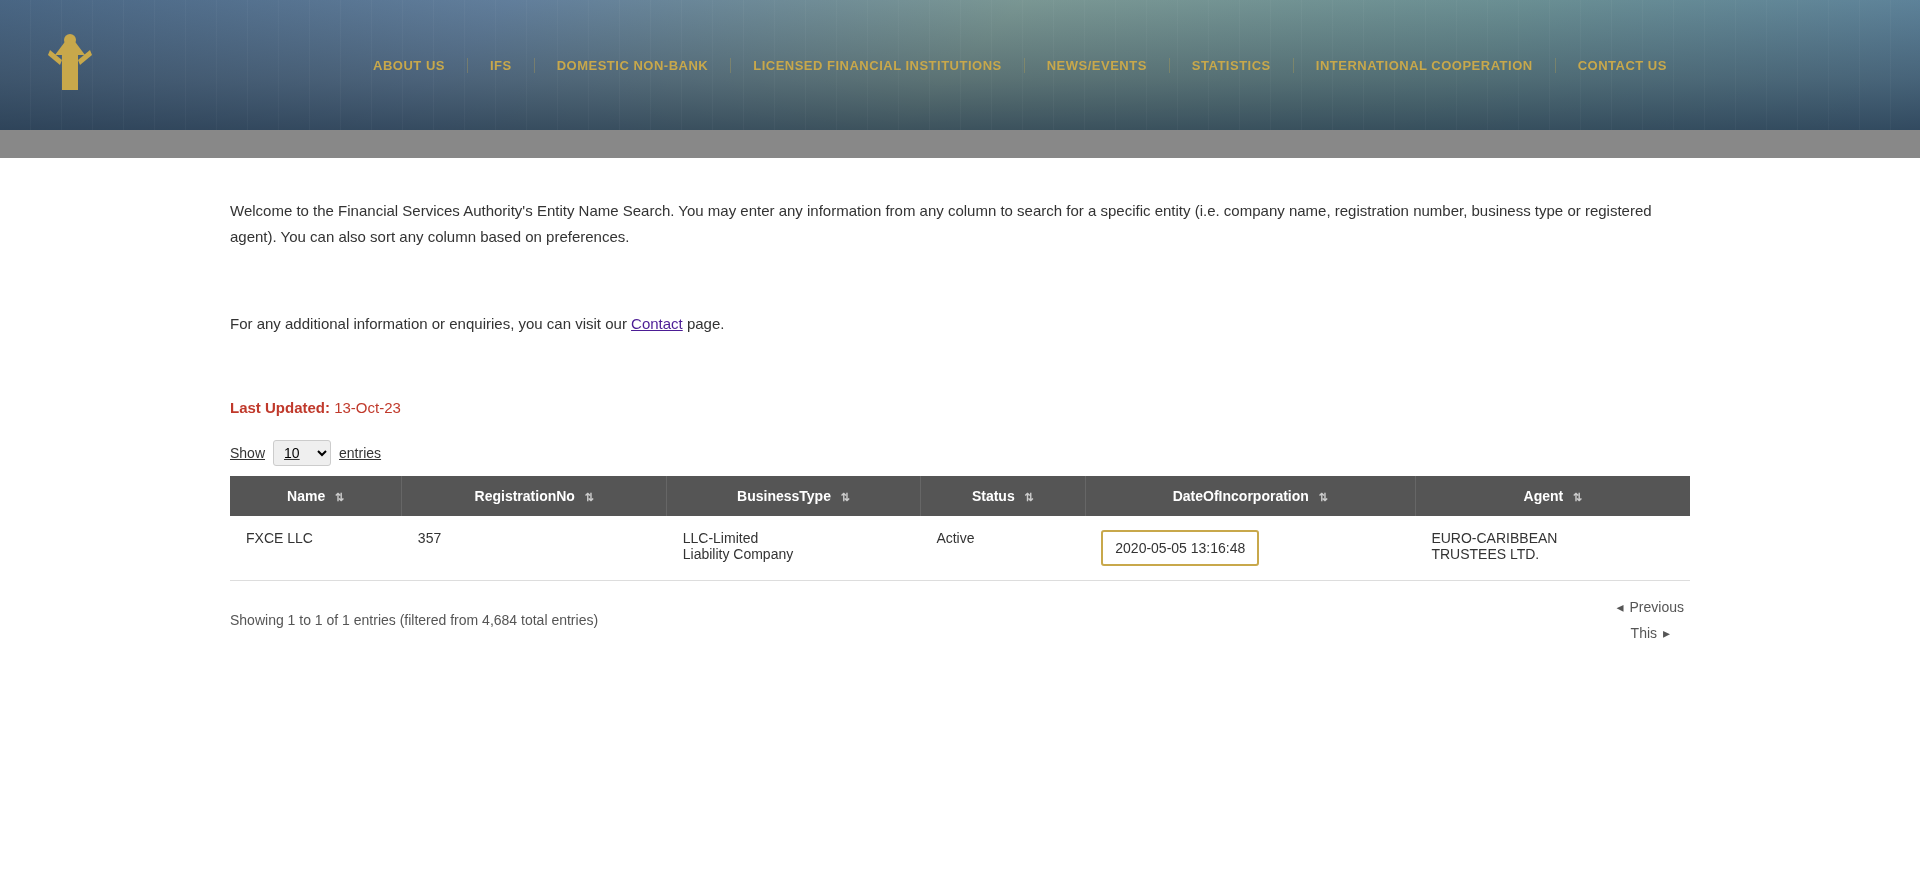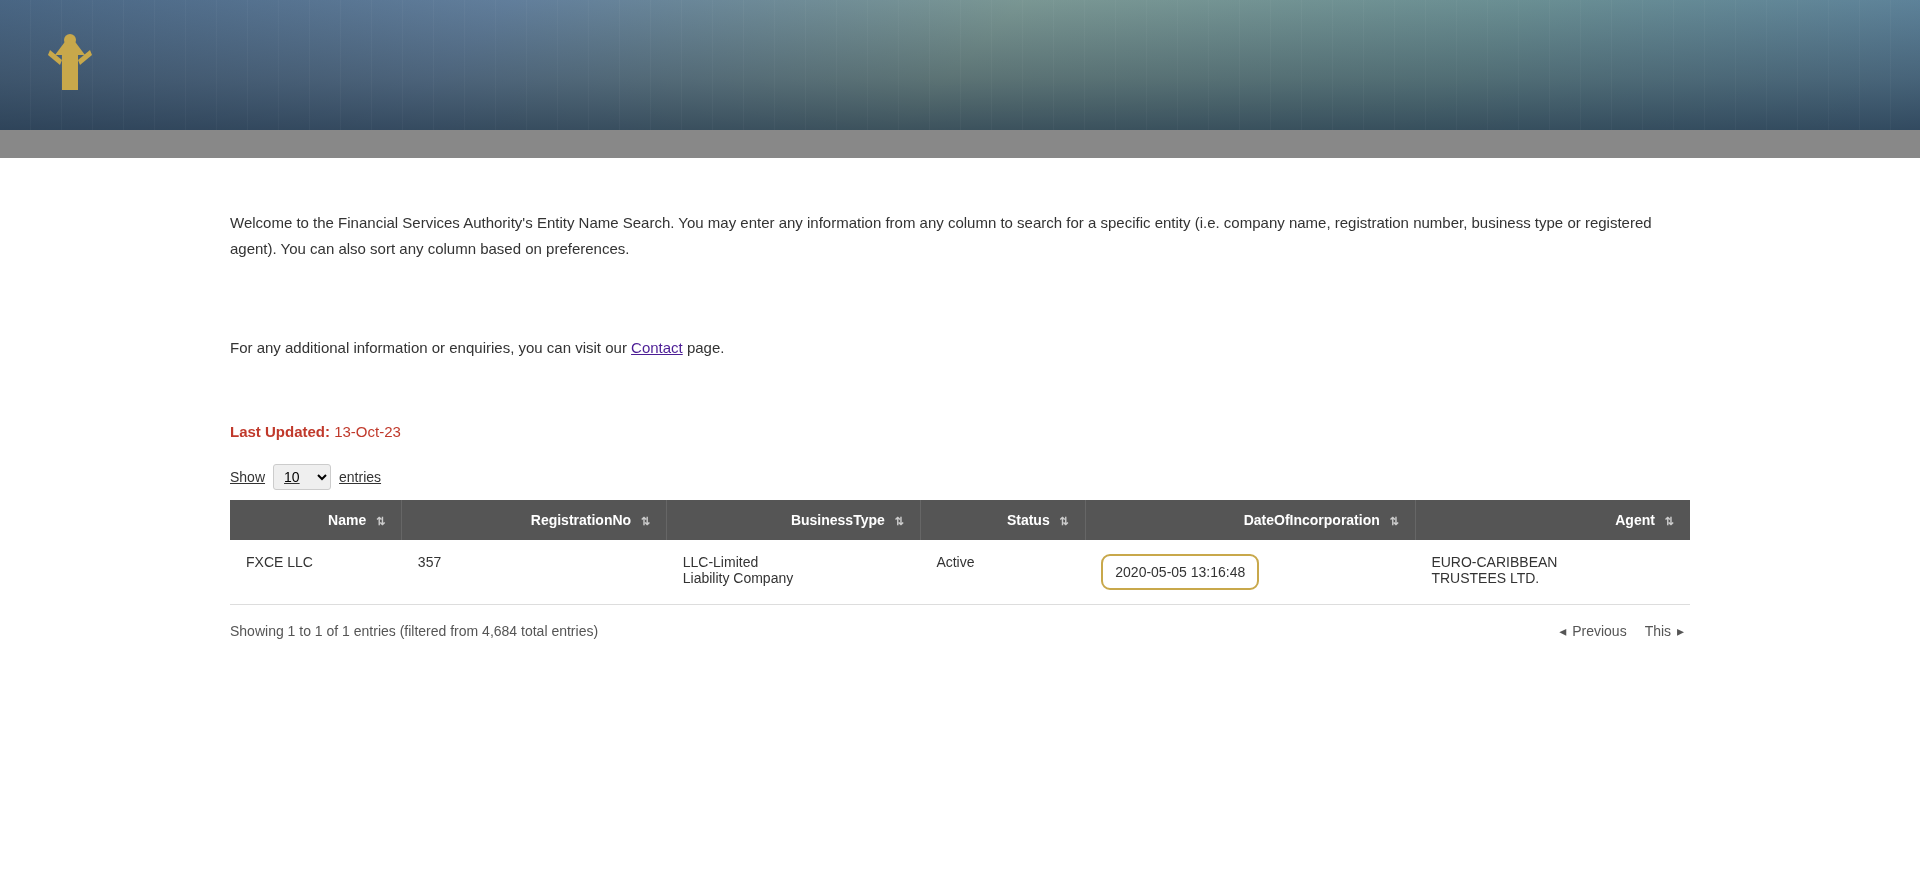--- a/index.html
+++ b/index.html
@@ -73,21 +73,20 @@
 
     
     .main-content {
       padding: 40px 230px 60px 230px;
     }
     .intro-text {
       font-size: 15px;
       line-height: 1.7;
       color: #333;
       margin-bottom: 30px;
-      margin-top: 12px;
     }
     .updated-text {
       font-size: 15px;
       margin-bottom: 10px;
     }
     .updated-text .label { color: #c0392b; font-weight: 600; }
     .updated-text .date { color: #c0392b; }
 
     
     .table-controls {
@@ -128,21 +127,21 @@
       width: 100%;
       border-collapse: collapse;
       font-size: 14px;
     }
     .data-table thead tr {
       background: #555;
       color: #fff;
     }
     .data-table thead th {
       padding: 12px 16px;
-      text-align: right;
+      text-align: center;
       font-weight: 600;
       font-size: 14px;
       cursor: pointer;
       white-space: nowrap;
       border-right: 1px solid #666;
       user-select: none;
     }
     .data-table thead th:last-child { border-right: none; }
     .sort-arrows {
       display: inline-block;
@@ -153,38 +152,39 @@
     .data-table tbody tr {
       border-bottom: 1px solid #ddd;
     }
     .data-table tbody td {
       padding: 14px 16px;
       vertical-align: top;
       color: #333;
     }
     .date-cell-highlighted {
       border: 2px solid #c8a84b;
-      border-radius: 9px;
+      border-radius: 3px;
       padding: 8px 12px;
       display: inline-block;
     }
 
     
     .table-footer {
       display: flex;
       align-items: center;
       justify-content: space-between;
       margin-top: 16px;
       font-size: 14px;
       color: #555;
     }
     .pagination {
       display: flex;
       gap: 6px;
       align-items: center;
+      flex-direction: column;
     }
     .pagination a {
       color: #555;
       text-decoration: none;
       font-size: 14px;
       padding: 2px 6px;
     }
     .pagination .prev-arrow { margin-right: 2px; }
     .pagination .next-arrow { margin-left: 2px; }
   </style>
@@ -202,20 +202,31 @@
 
           <polygon points="30,5 45,25 38,25 38,60 22,60 22,25 15,25"></polygon>
 
           <circle cx="30" cy="10" r="6"></circle>
 
           <polygon points="10,20 22,30 20,35 8,25"></polygon>
           <polygon points="50,20 38,30 40,35 52,25"></polygon>
         </g>
       </svg>
     </div>
+    <nav>
+
+    <a href="#">ABOUT US</a>
+        <a href="#">IFS</a>
+        <a href="#">DOMESTIC NON-BANK</a>
+        <a href="#">LICENSED FINANCIAL INSTITUTIONS</a>
+        <a href="#">NEWS/EVENTS</a>
+        <a href="#">STATISTICS</a>
+        <a href="#">INTERNATIONAL COOPERATION</a>
+        <a href="#">CONTACT US</a>
+      </nav>
   </div>
 </div>
 
 <div class="sub-bar"></div>
 
 <div class="main-content">
 
   <p class="intro-text">Welcome to the Financial Services Authority's Entity Name Search. You may enter any information from any column to search for a specific entity (i.e. company name, registration number, business type or registered agent). You can also sort any column based on preferences.</p>
 
   <br>

